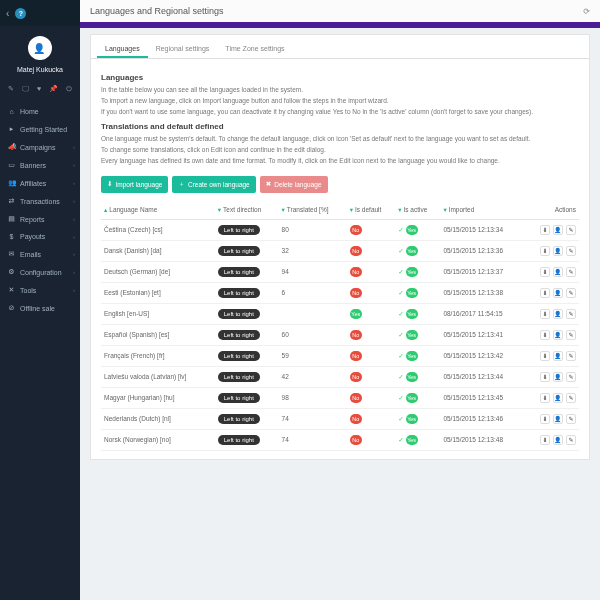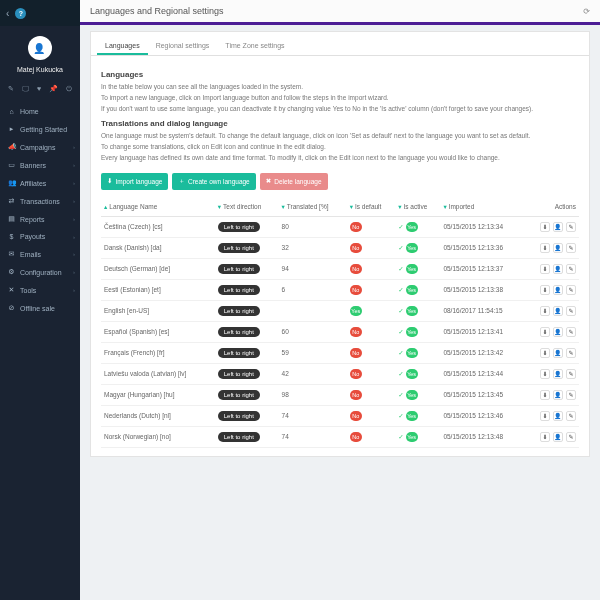--- a/index.html
+++ b/index.html
@@ -11,21 +11,21 @@
 .help-ico{width:11px;height:11px;border-radius:50%;background:#2a8fbd;color:#fff;display:flex;align-items:center;justify-content:center;font-size:7px;font-weight:bold}
 .profile{text-align:center;padding:10px 0 6px}
 .avatar{width:24px;height:24px;border-radius:50%;background:#fff;margin:0 auto 6px;display:flex;align-items:center;justify-content:center;color:#1a2332;font-size:10px}
 .username{color:#eee;font-size:7px}
 .mini-icons{display:flex;justify-content:space-around;padding:6px 4px;color:#89a;font-size:7px}
 .nav{margin-top:4px}
 .nav-item{display:flex;align-items:center;gap:5px;padding:5px 8px;color:#9fb0c0;cursor:pointer;font-size:7px;position:relative}
 .nav-ico{width:7px;display:inline-block;text-align:center}
 .nav-chev{position:absolute;right:5px;color:#567;font-size:6px}
 .main{flex:1;display:flex;flex-direction:column;background:#eef1f3;overflow:hidden}
-.header{background:#fbfbfb;border-bottom:3px solid #4c1d95;padding:6px 10px;display:flex;justify-content:space-between;align-items:center}
+.header{background:#fbfbfb;border-bottom:6px solid #4c1d95;padding:6px 10px;display:flex;justify-content:space-between;align-items:center}
 .header h1{font-size:9px;font-weight:normal;color:#555}
 .refresh{color:#888;font-size:8px}
 .panel{background:#fff;margin:6px 10px;border:1px solid #e3e3e3}
 .tabs{display:flex;border-bottom:1px solid #e0e0e0;padding:6px 6px 0}
 .tab{padding:4px 8px;color:#888;border-bottom:2px solid transparent;cursor:pointer}
 .tab.active{border-bottom-color:#1abc9c;color:#444}
 .content{padding:8px 10px}
 .content h2{font-size:8px;color:#444;margin:6px 0 3px;font-weight:bold}
 .content p{font-size:6.5px;color:#777;margin:2px 0;line-height:1.4}
 .btn-row{display:flex;gap:4px;margin:10px 0 8px}
@@ -134,21 +134,21 @@
       <div class="tabs" id="tabs">
           <div class="tab active">Languages</div>
           <div class="tab">Regional settings</div>
           <div class="tab">Time Zone settings</div>
         </div>
       <div class="content">
         <h2>Languages</h2>
         <p>In the table below you can see all the languages loaded in the system.</p>
         <p>To import a new language, click on Import language button and follow the steps in the import wizard.</p>
         <p>If you don't want to use some language, you can deactivate it by changing value Yes to No in the 'Is active' column (don't forget to save your changes).</p>
-        <h2>Translations and dialog language</h2>
+        <h2>Translations and default defined</h2>
         <p>One language must be system's default. To change the default language, click on icon 'Set as default' next to the language you want to set as default.</p>
         <p>To change some translations, click on Edit icon and continue in the edit dialog.</p>
         <p>Every language has defined its own date and time format. To modify it, click on the Edit icon next to the language you would like to change.</p>
 
         <div class="btn-row">
           <div class="btn btn-green">
               <span>⬇</span>
               <span>Import language</span>
             </div>
           <div class="btn btn-green">

